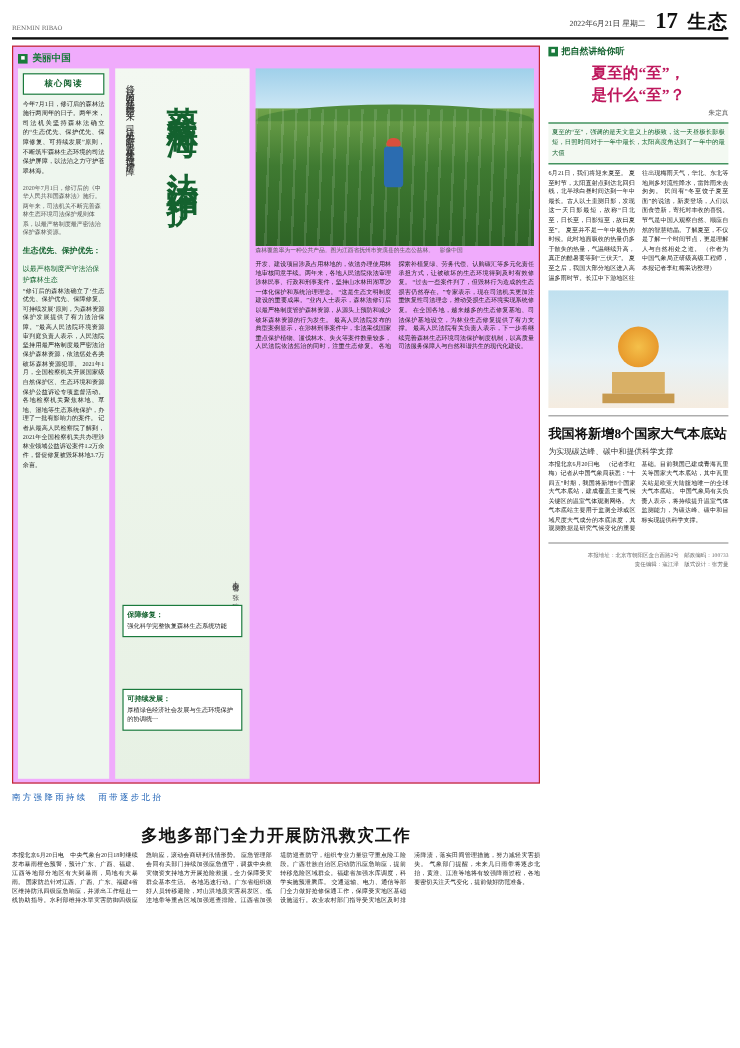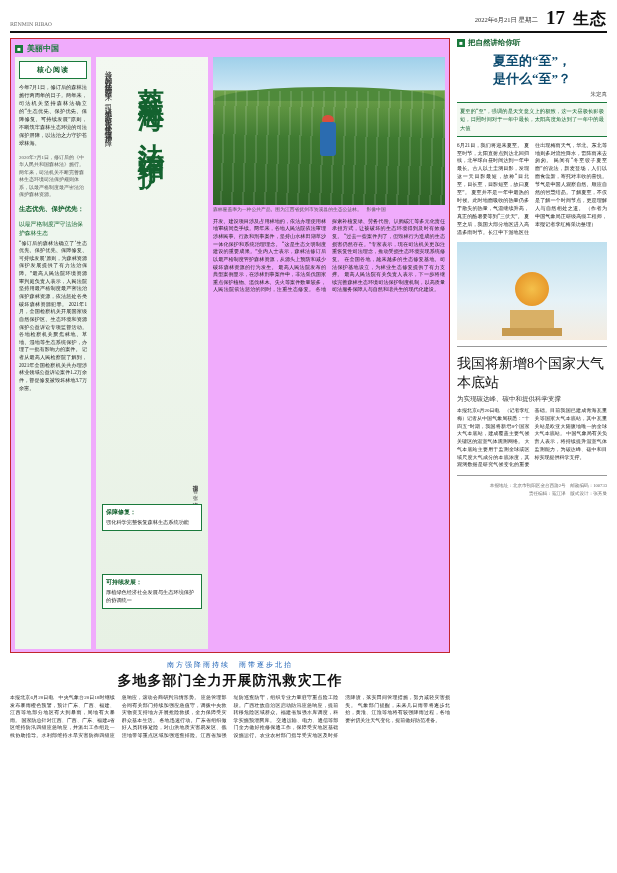--- a/index.html
+++ b/index.html
@@ -100,43 +100,43 @@
   .photo .hat { position:absolute; left:47%; top:39%; width:12px; height:7px; background:#d94f3d; border-radius:6px 6px 2px 2px;}
   .photo .rows {
     position:absolute; inset:23% 0 0 0;
     background:repeating-linear-gradient(92deg, rgba(255,255,255,.12) 0 2px, rgba(0,0,0,0) 2px 11px);
   }
   .photo .hill { position:absolute; left:0; right:0; top:20%; height:14px; background:#4f8a3b; border-radius:50% 50% 0 0 / 100% 100% 0 0;}
   .cap { font-size:4.8px; color:#555; padding:2px 0 4px; line-height:1.4;}
   .twocol { column-count:2; column-gap:6px; font-size:5.1px; line-height:1.5; text-align:justify; color:#222; }
 
   
-  .art-kicker { text-align:center; font-size:7px; color:#1a5fb4; margin:7px 0 2px; letter-spacing:2px;}
+  .art-kicker { font-size:7px; color:#1a5fb4; margin:7px 0 18px; letter-spacing:2px;}
   .art-title { text-align:center; font-size:14px; font-weight:700; letter-spacing:1px; margin-bottom:4px;}
   .art-body { column-count:4; column-gap:7px; font-size:5px; line-height:1.5; text-align:justify; color:#222;}
 
   
   .rail-head { display:flex; align-items:center; gap:3px; font-size:7.5px; font-weight:700; color:#14622f; margin-bottom:3px;}
-  .rail-title { text-align:center; font-size:13px; font-weight:700; color:#0c4a6e; line-height:1.35; margin:4px 0;}
+  .rail-title { text-align:center; font-size:13px; font-weight:700; color:#be185d; line-height:1.35; margin:4px 0;}
   .rail-by { text-align:right; font-size:5.5px; color:#555; margin-bottom:4px;}
   .rail-lead {
     border-top:1px solid #1a7a3c; border-bottom:1px solid #1a7a3c;
     padding:4px 3px; font-size:5.3px; line-height:1.55; text-align:justify; color:#14622f; background:#f3f9f2;
   }
   .rail-body { font-size:5.1px; line-height:1.55; text-align:justify; color:#222; margin-top:5px; column-count:2; column-gap:6px;}
   .rail-art {
     margin-top:6px; height:98px; width:100%;
     background:linear-gradient(180deg,#bfe0ef 0%,#e6f2f7 60%,#f5ece0 100%);
     position:relative; overflow:hidden; border:0;
   }
   .sun { position:absolute; left:50%; top:30%; width:34px; height:34px; margin-left:-17px; border-radius:50%;
          background:radial-gradient(circle,#f4c04a 0%,#e89a2c 70%,#d98420 100%); }
   .stand { position:absolute; left:50%; bottom:12px; margin-left:-22px; width:44px; height:18px; background:#d9b066; }
   .stand2 { position:absolute; left:50%; bottom:4px; margin-left:-30px; width:60px; height:8px; background:#c79a4f;}
-  .rail-h2 { font-size:14px; font-weight:400; line-height:1.35; margin:8px 0 2px; }
+  .rail-h2 { font-size:11px; font-weight:700; line-height:1.35; margin:8px 0 2px; }
   .rail-h2s { font-size:6.5px; color:#333; margin-bottom:3px; }
   .rail-small { font-size:5px; line-height:1.55; text-align:justify; color:#222; column-count:2; column-gap:5px;}
   .hr { border-top:1px solid #999; margin:6px 0; }
   .rail-h3 { font-size:8px; font-weight:700; margin:4px 0 3px; }
   .footer-note { font-size:4.6px; color:#666; text-align:right; margin-top:6px; line-height:1.6;}
 </style>
 </head>
 <body>
 
 <div class="page">

